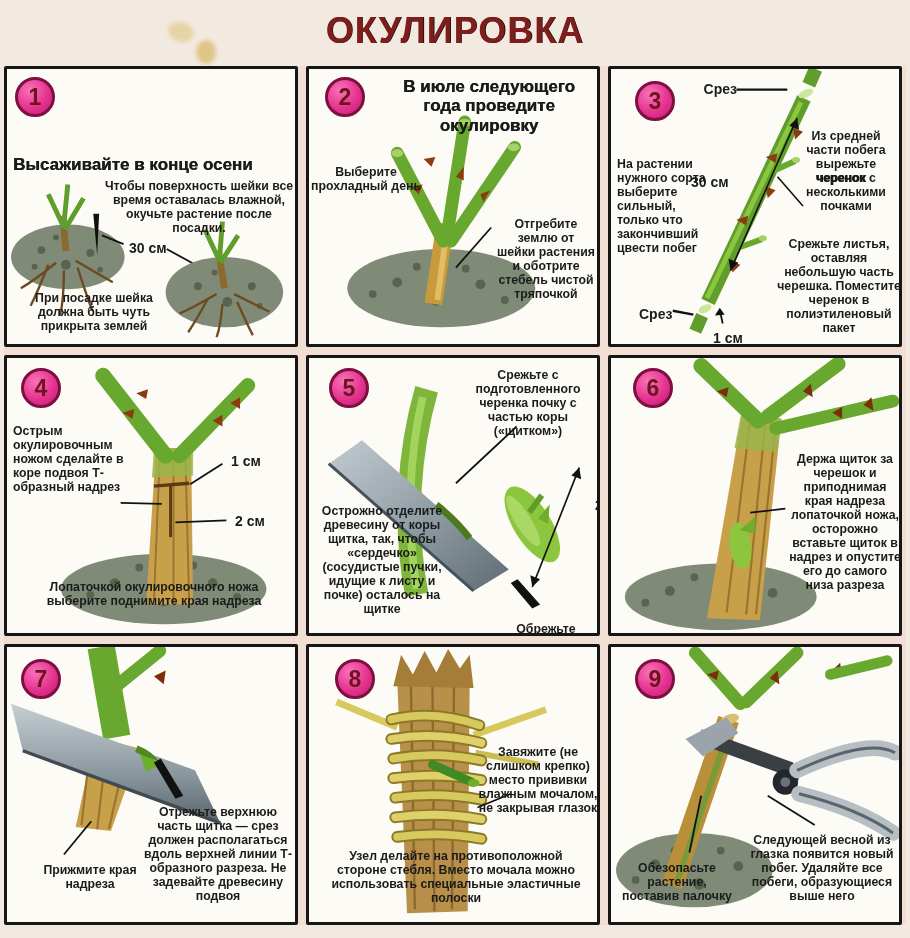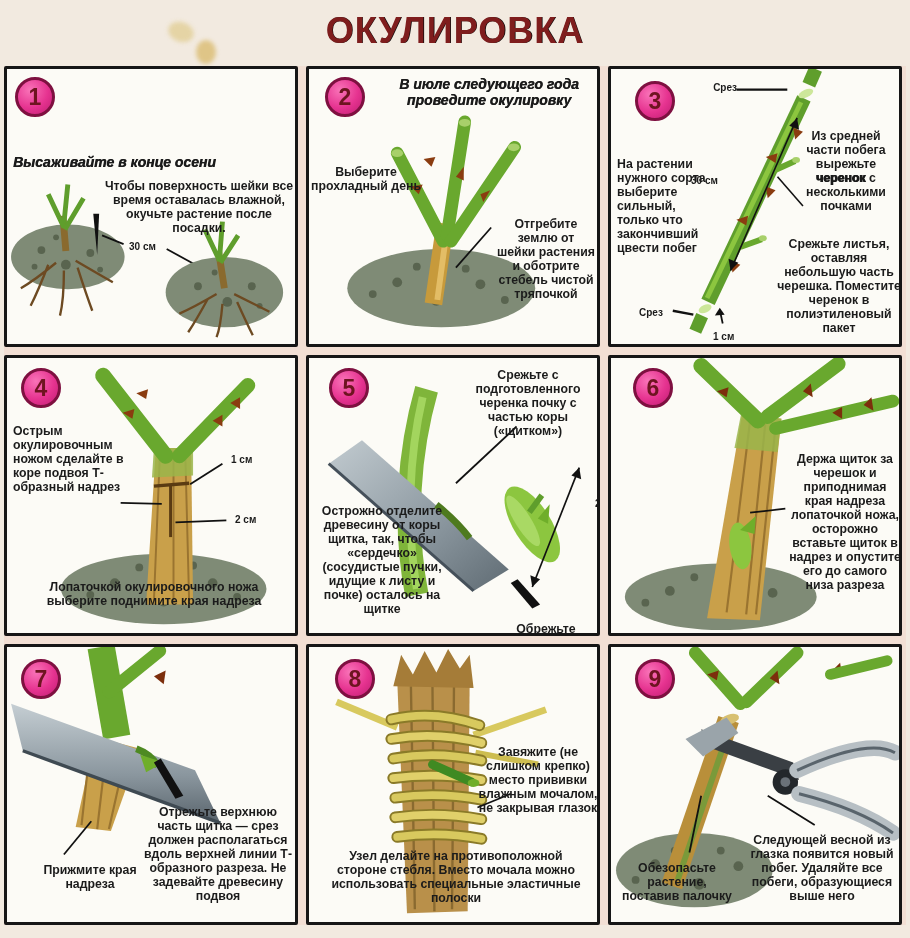--- a/index.html
+++ b/index.html
@@ -30,22 +30,22 @@
   .badge{
     position:absolute;width:40px;height:40px;border-radius:50%;
     background:radial-gradient(circle at 35% 30%, #f973b8, #e63390 55%, #c01d72);
     border:3px solid #7e1040;box-sizing:border-box;
     display:flex;align-items:center;justify-content:center;
     font-size:23px;font-weight:bold;color:#6e1420;z-index:3;
   }
   .txt{position:absolute;font-size:12.3px;font-weight:bold;line-height:1.14;z-index:2;}
   .c{text-align:center;}
   .r{text-align:right;}
-  .h{font-size:14px;text-shadow:0.4px 0 currentColor;font-style:italic;}
-  .m{font-size:10px;white-space:nowrap;}
+  .h{font-size:17px;text-shadow:0.4px 0 currentColor;}
+  .m{font-size:14px;white-space:nowrap;}
   .xb{text-shadow:0.6px 0 currentColor,-0.3px 0 currentColor;}
 </style>
 </head>
 <body>
 
 <div class="page-title">ОКУЛИРОВКА</div>
 <div class="stain s1"></div>
 <div class="stain s2"></div>
 
 <div class="grid">
@@ -76,20 +76,21 @@
           <circle cx="258" cy="242" r="3"></circle>
         </g>
       <path d="M205,235 q-12,22 -20,34 M220,240 q-2,24 -6,34 M235,238 q10,22 16,34 M214,230 q-24,14 -38,20 M232,230 q24,12 36,18" stroke="#6d4a22" stroke-width="2.4" fill="none"></path>
       <path d="M222,224 L216,186" stroke="#8a6a2e" stroke-width="7"></path>
       <path d="M217,196 L202,164 M217,194 L220,156 M218,198 L236,170" stroke="#5f9e2c" stroke-width="5" fill="none"></path>
     </svg>
     <div class="badge" style="left:8px;top:8px;">1</div>
     <div class="txt h" style="left:6px;top:86px;width:282px;">Высаживайте в конце осени</div>
     <div class="txt c" style="left:95px;top:110px;width:194px;">Чтобы поверхность шейки все время оставалась влажной, окучьте растение после посадки.</div>
     <div class="txt m" style="left:122px;top:172px;">30 см</div>
+    <div class="txt c" style="left:16px;top:222px;width:142px;">При посадке шейка должна быть чуть прикрыта землей</div>
   </section>
 
   <section class="panel">
     <svg class="illus" viewBox="0 0 294 281">
       <ellipse cx="135" cy="224" rx="96" ry="40" fill="#7f8b76"></ellipse>
       <g fill="#49543f" opacity=".7">
           <circle cx="90" cy="218" r="5"></circle>
           <circle cx="130" cy="236" r="6"></circle>
           <circle cx="175" cy="220" r="5"></circle>
           <circle cx="110" cy="202" r="4"></circle>

